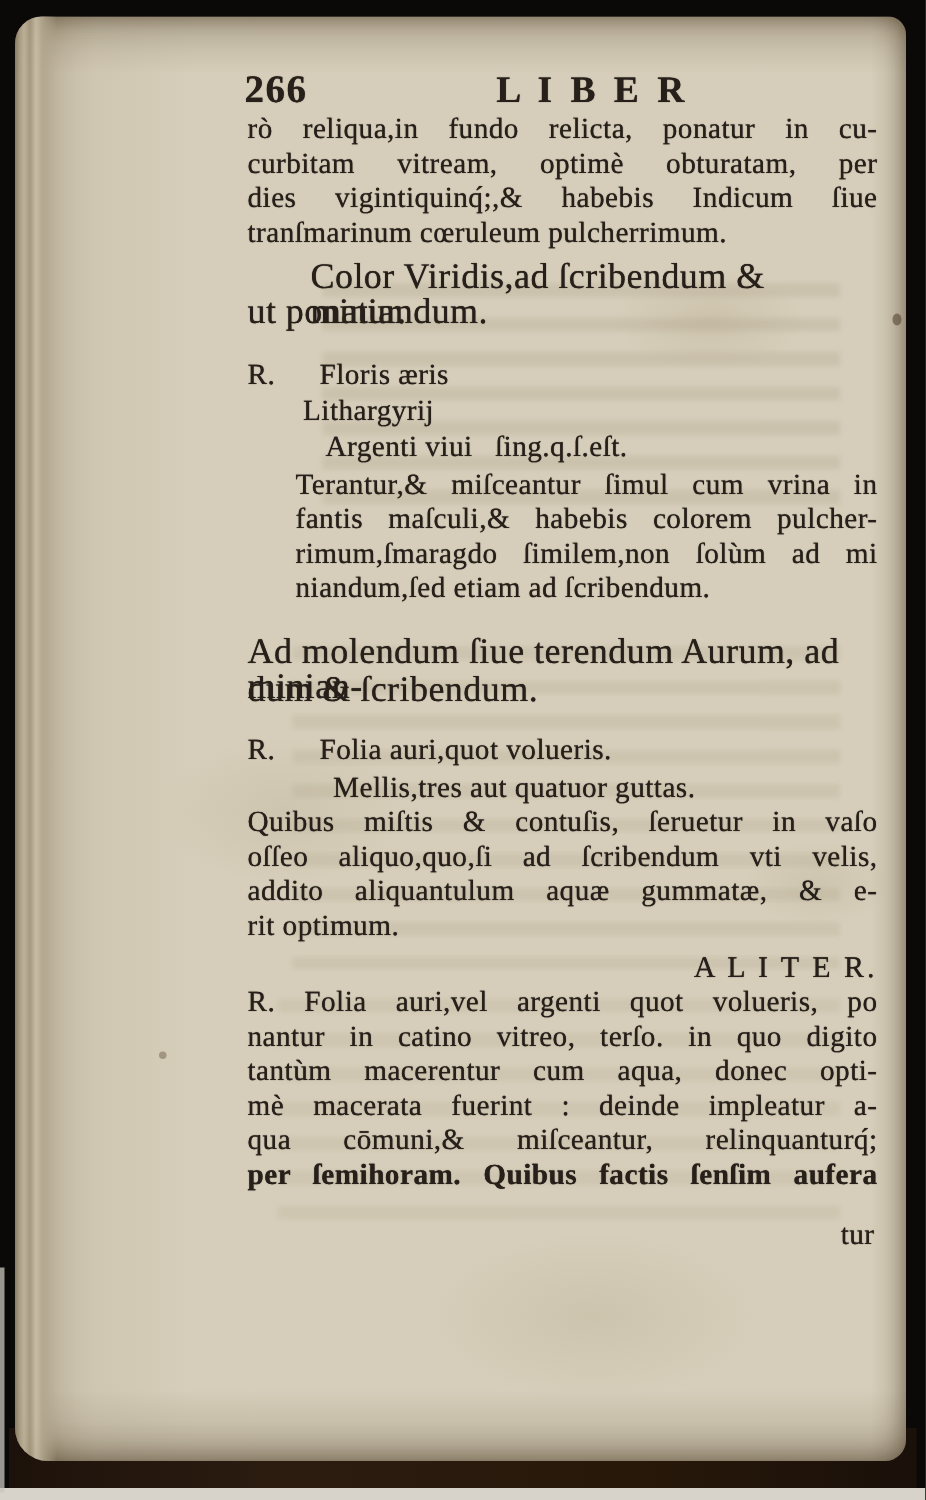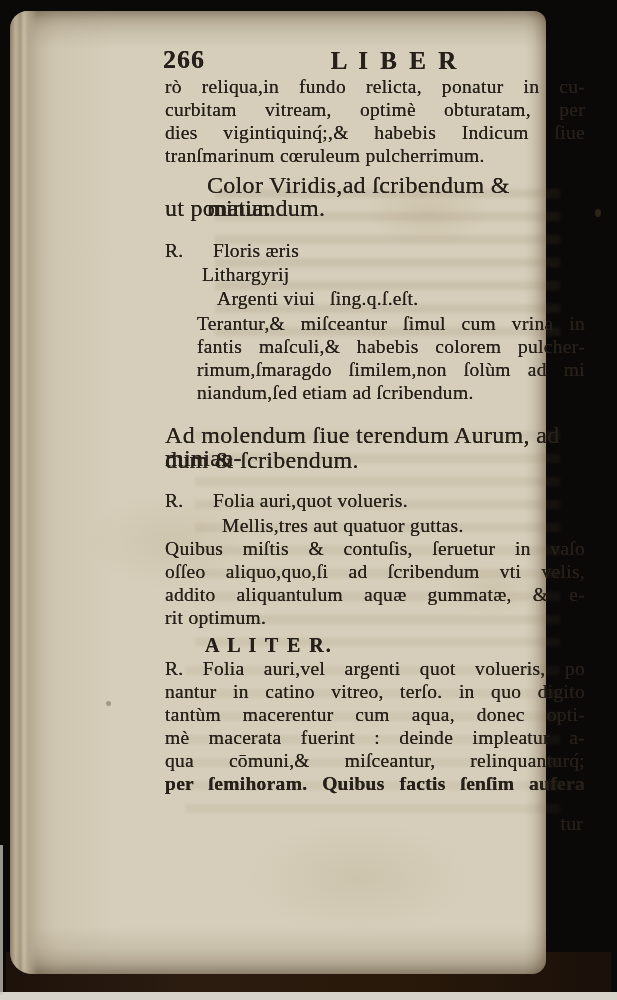--- a/index.html
+++ b/index.html
@@ -15,21 +15,21 @@
   }
   .bottom-strip {
     position:absolute; left:0; top:992px; width:617px; height:8px;
     background:#d7d3ca;
   }
   .left-strip {
     position:absolute; left:0; top:845px; width:3px; height:150px;
     background:#c9c5bc; opacity:.75;
   }
   .paper {
-    position:absolute; left:10px; top:11px; width:536px; height:963px;
+    position:absolute; left:10px; top:11px; width:594px; height:963px;
     border-radius:18px 12px 14px 22px;
     background:
       radial-gradient(ellipse 90px 50px at 78% 21%, rgba(160,138,100,0.16), transparent 70%),
       radial-gradient(ellipse 120px 70px at 30% 55%, rgba(150,130,95,0.12), transparent 70%),
       radial-gradient(ellipse 160px 80px at 65% 90%, rgba(150,135,100,0.14), transparent 70%),
       radial-gradient(ellipse 70px 40px at 90% 60%, rgba(150,130,95,0.12), transparent 70%),
       linear-gradient(90deg, rgba(86,68,44,0.40) 0%, rgba(130,112,82,0.22) 4%, rgba(160,146,116,0.12) 9%, rgba(0,0,0,0) 20%),
       linear-gradient(270deg, rgba(98,80,55,0.22) 0%, rgba(0,0,0,0) 4%),
       linear-gradient(180deg, rgba(104,88,62,0.25) 0%, rgba(0,0,0,0) 4%),
       linear-gradient(0deg, rgba(96,80,56,0.25) 0%, rgba(0,0,0,0) 5%),
@@ -81,22 +81,22 @@
   .r2row1 .rlab { width:48px; }
   .r2row2 { padding-left:57px; }
   .gap-h1 { margin-top:7px; }
   .gap-r1 { margin-top:19px; }
   .gap-p2 { margin-top:1px;margin-left:32px; }
   .gap-h2 { margin-top:20px; }
   .gap-h2 .hl { height:25px; }
   .gap-r2 { margin-top:15px; }
   .gap-r2 .rrow { height:25px; }
   .gap-p3 { margin-top:-2px; }
-  .aliter { margin-top:5px; height:23px; text-align:left; text-indent:40px;
-            font-size:20px; font-weight:bold; letter-spacing:2px; }
+  .aliter { margin-top:5px; height:23px; text-align:right; text-indent:40px;
+            font-size:20px; font-weight:normal; letter-spacing:2px; }
   .gap-p4 { margin-top:0; }
   .heavy { font-weight:bold; text-align-last:justify; }
   .catchword { margin-top:17px; height:23px; text-align:right; padding-right:2px; }
   .gap-p1 { margin-top:2px; }
 </style>
 </head>
 <body>
 
 <div class="scan">
   <div class="bottom-band"></div>

